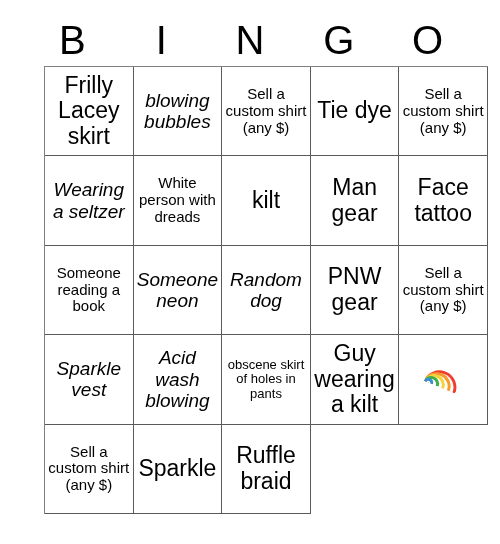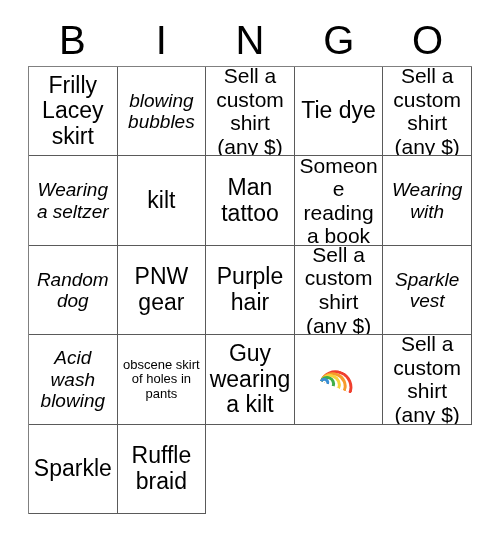--- a/index.html
+++ b/index.html
@@ -39,21 +39,21 @@
     justify-content: center;
     font-size: 40px;
     font-weight: 400;
     line-height: 1;
     letter-spacing: 0px;
   }
 
   
   .grid {
     position: absolute;
-    left: 28px;
+    left: 44px;
     top: 66px;
     width: 444px;
     height: 448px;
     border-top: 1px solid #808080;
     border-left: 1px solid #808080;
     box-sizing: border-box;
     display: grid;
     grid-template-columns: repeat(5, 1fr);
     grid-template-rows: repeat(5, 1fr);
   }
@@ -73,21 +73,21 @@
     display: block;
     width: 100%;
     line-height: 1.12;
     word-wrap: break-word;
   }
 
   
   .fs-xl   { font-size: 23px; }
   .fs-lg   { font-size: 23px; }
   .fs-md   { font-size: 19px; font-style: italic; }
-  .fs-sm   { font-size: 21px; }
+  .fs-sm   { font-size: 15px; }
   .fs-xs   { font-size: 13px; }
 
   .emoji {
     font-size: 22px;
     line-height: 1.1;
     display: block;
   }
 
   
   .rainbow-icon {
@@ -140,41 +140,44 @@
       <div class="cell">
         <span class="cell-text fs-xl">Tie dye</span>
       </div>
       <div class="cell">
         <span class="cell-text fs-sm">Sell a custom shirt (any $)</span>
       </div>
       <div class="cell">
         <span class="cell-text fs-md">Wearing a seltzer</span>
       </div>
       <div class="cell">
+        <span class="cell-text fs-sm">White person with dreads</span>
+      </div>
+      <div class="cell">
         <span class="cell-text fs-xl">kilt</span>
       </div>
       <div class="cell">
-        <span class="cell-text fs-xl">Man tattoo</span>
+        <span class="cell-text fs-xl">Man gear</span>
+      </div>
+      <div class="cell">
+        <span class="cell-text fs-xl">Face tattoo</span>
       </div>
       <div class="cell">
         <span class="cell-text fs-sm">Someone reading a book</span>
       </div>
       <div class="cell">
-        <span class="cell-text fs-md">Wearing with</span>
+        <span class="cell-text fs-md">Someone neon</span>
       </div>
       <div class="cell">
         <span class="cell-text fs-md">Random dog</span>
       </div>
       <div class="cell">
         <span class="cell-text fs-xl">PNW gear</span>
       </div>
       <div class="cell">
-        <span class="cell-text fs-xl">Purple hair</span>
-      </div>
-      <div class="cell">
         <span class="cell-text fs-sm">Sell a custom shirt (any $)</span>
       </div>
       <div class="cell">
         <span class="cell-text fs-md">Sparkle vest</span>
       </div>
       <div class="cell">
         <span class="cell-text fs-md">Acid wash blowing</span>
       </div>
       <div class="cell">
         <span class="cell-text fs-xs">obscene skirt of holes in pants</span>

